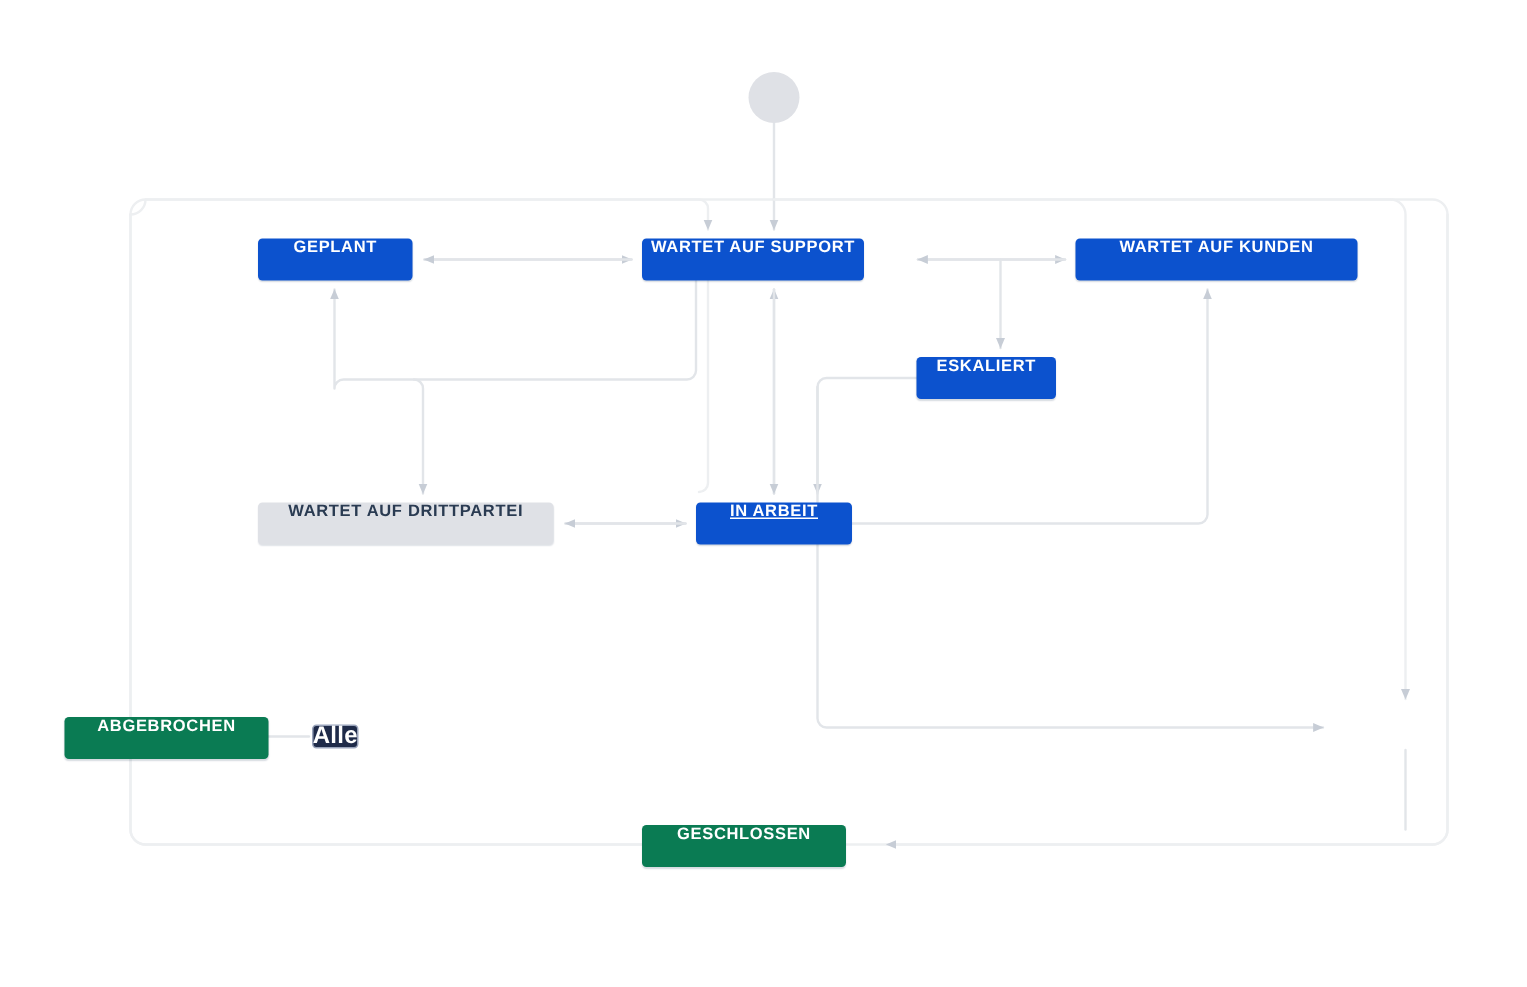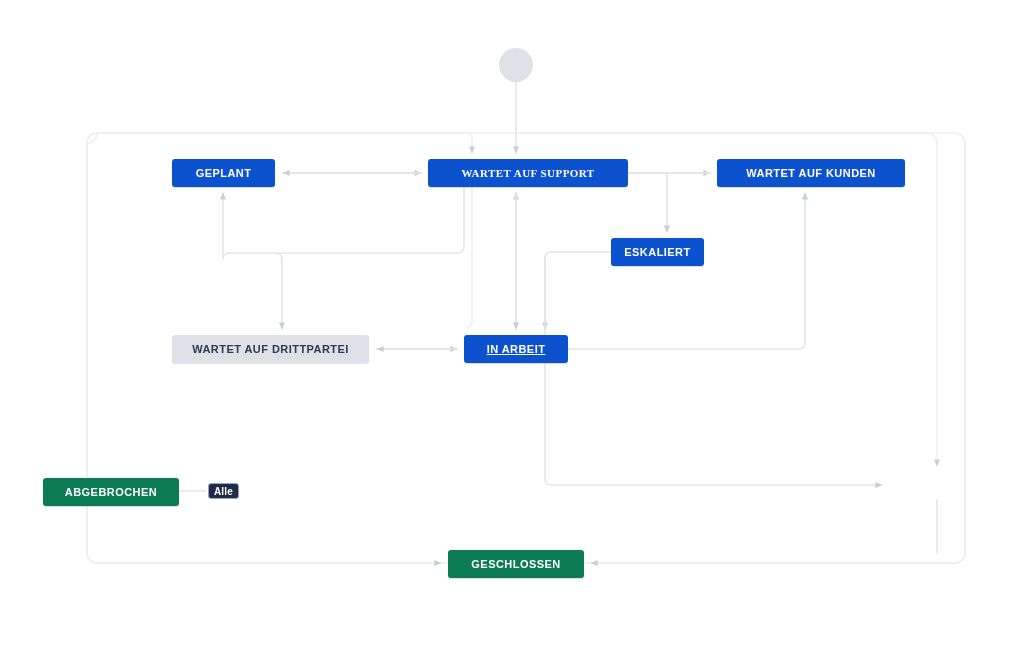--- a/index.html
+++ b/index.html
@@ -23,21 +23,21 @@
     left: 0;
     top: 0;
     width: 1018px;
     height: 658px;
     pointer-events: none;
   }
   .node {
     position: absolute;
     box-sizing: border-box;
     display: flex;
-    align-items: center;
+    align-items: flex-start;
     justify-content: center;
     border-radius: 3px;
     font-size: 11px;
     font-weight: bold;
     letter-spacing: 0.45px;
     text-transform: uppercase;
     white-space: nowrap;
     cursor: pointer;
     user-select: none;
   }
@@ -65,21 +65,21 @@
   .edge-badge {
     position: absolute;
     box-sizing: border-box;
     display: flex;
     align-items: center;
     justify-content: center;
     background: #1f2b49;
     border: 1px solid #9aa4bb;
     border-radius: 3px;
     color: #ffffff;
-    font-size: 10px;
+    font-size: 16px;
     font-weight: bold;
     letter-spacing: 0.2px;
     white-space: nowrap;
     cursor: pointer;
     user-select: none;
   }
 </style>
 </head>
 <body>
 
@@ -137,21 +137,21 @@
 
     </g>
   </svg>
 
   <div class="start-node" style="left:499px; top:48px; width:34px; height:34px;"></div>
 
   <div class="node blue" style="left:172px; top:159px; width:103px; height:28px;">
     <span>GEPLANT</span>
   </div>
 
-  <div class="node blue" style="left:428px; top:159px; width:200px; height:28px;font-family:Liberation Serif, serif;">
+  <div class="node blue" style="left:428px; top:159px; width:148px; height:28px;">
     <span>WARTET AUF SUPPORT</span>
   </div>
 
   <div class="node blue" style="left:717px; top:159px; width:188px; height:28px;">
     <span>WARTET AUF KUNDEN</span>
   </div>
 
   <div class="node blue" style="left:611px; top:238px; width:93px; height:28px;">
     <span>ESKALIERT</span>
   </div>
@@ -162,21 +162,21 @@
 
   <div class="node blue" style="left:464px; top:335px; width:104px; height:28px;text-decoration:underline;">
     <span>IN ARBEIT</span>
   </div>
 
   <div class="node green" style="left:20px; top:478px; width:136px; height:28px;margin-left:23px;">
     <span>ABGEBROCHEN</span>
   </div>
 
 
-  <div class="node green" style="left:448px; top:550px; width:136px; height:28px;">
+  <div class="node green" style="left:428px; top:550px; width:136px; height:28px;">
     <span>GESCHLOSSEN</span>
   </div>
 
   <div class="edge-badge" style="left:208px; top:483px; width:31px; height:16px;">
     <span>Alle</span>
   </div>
 
 </div>
 
 </body></html>

